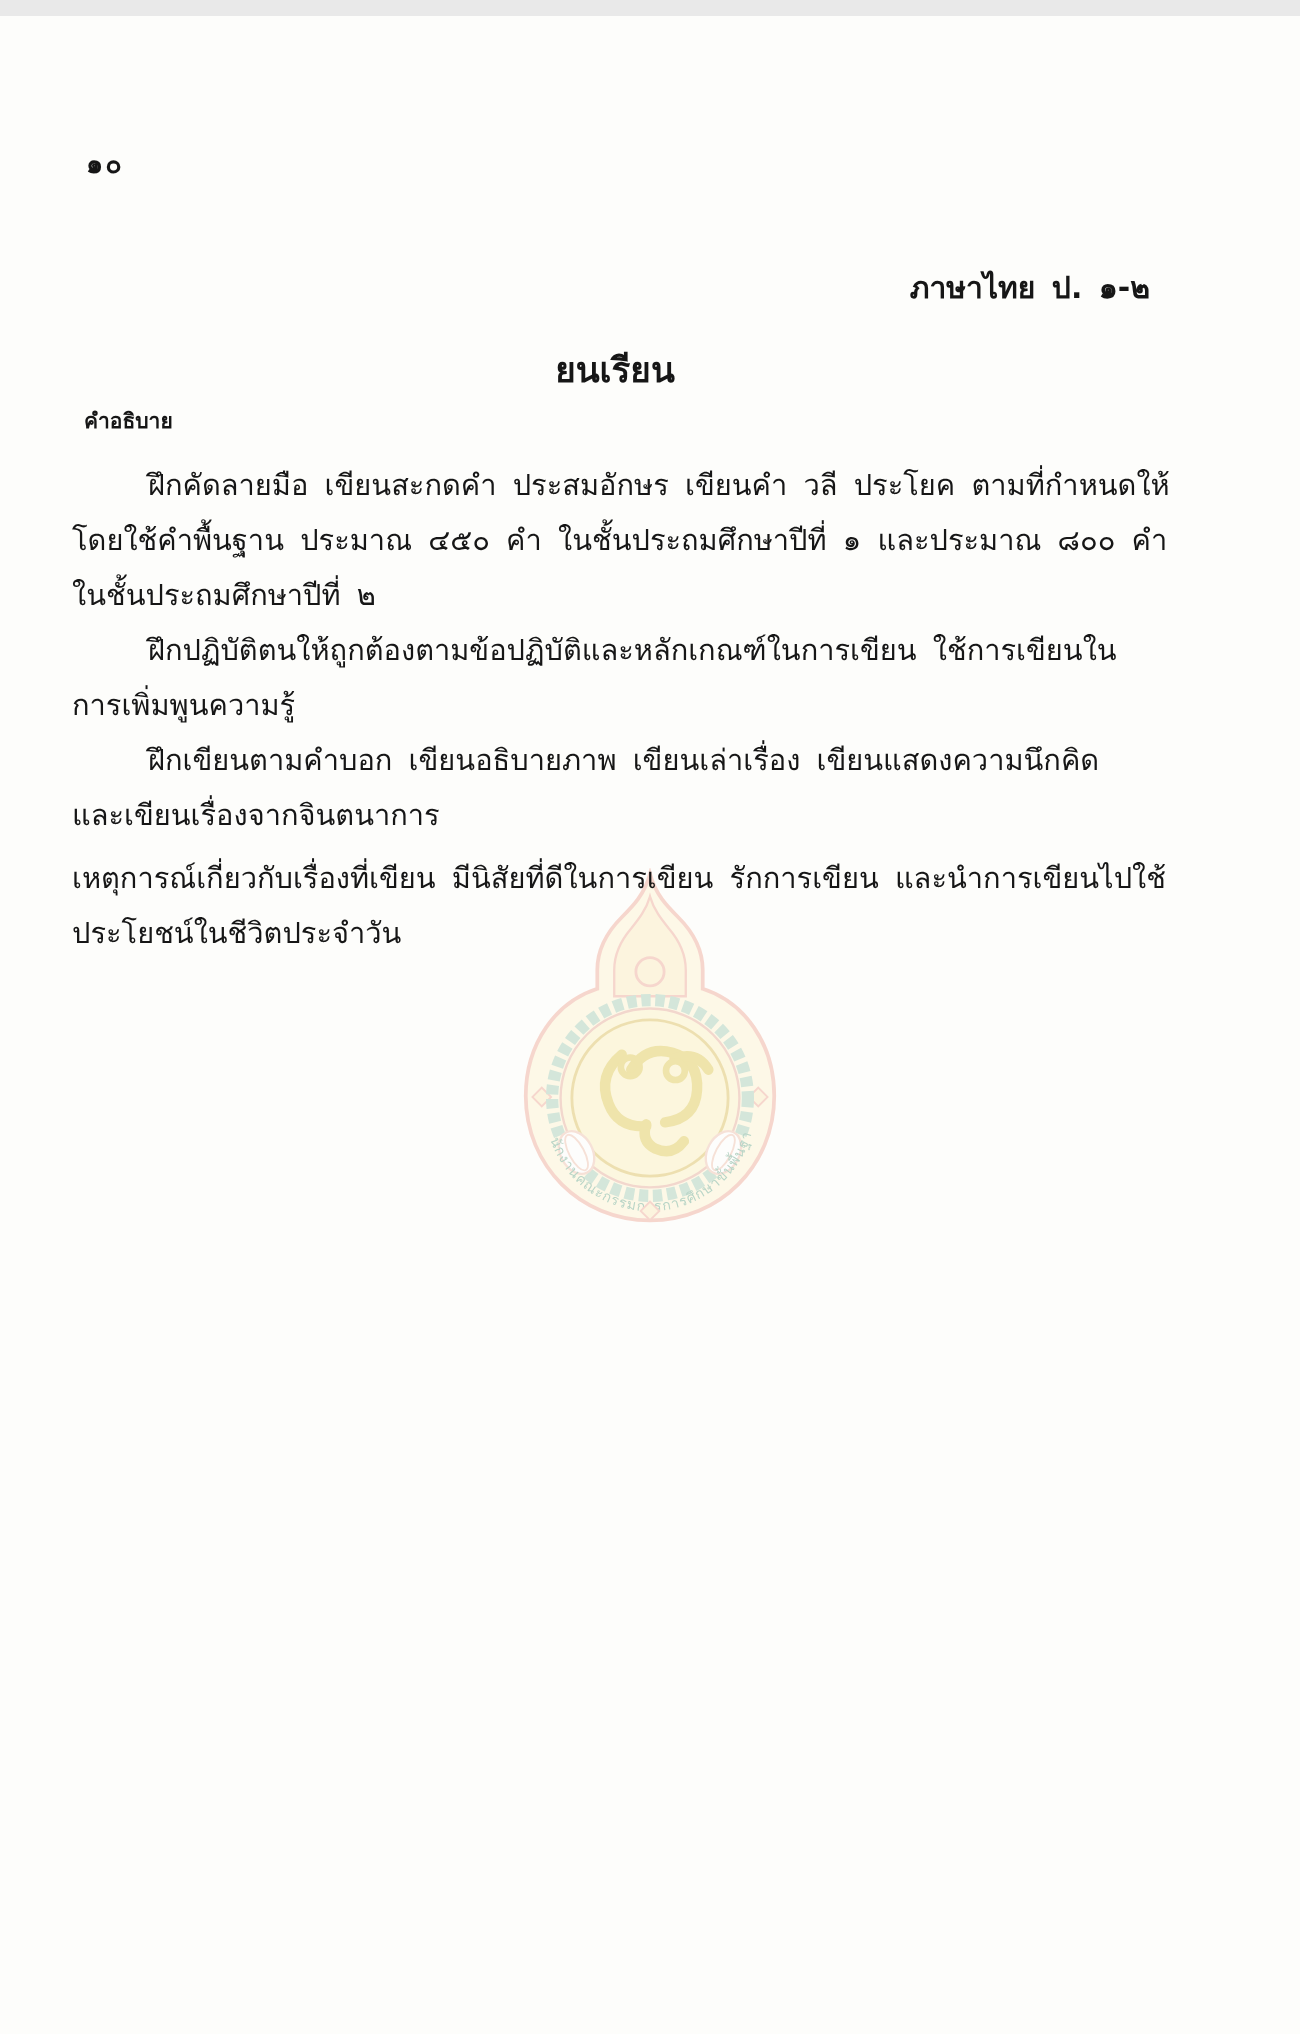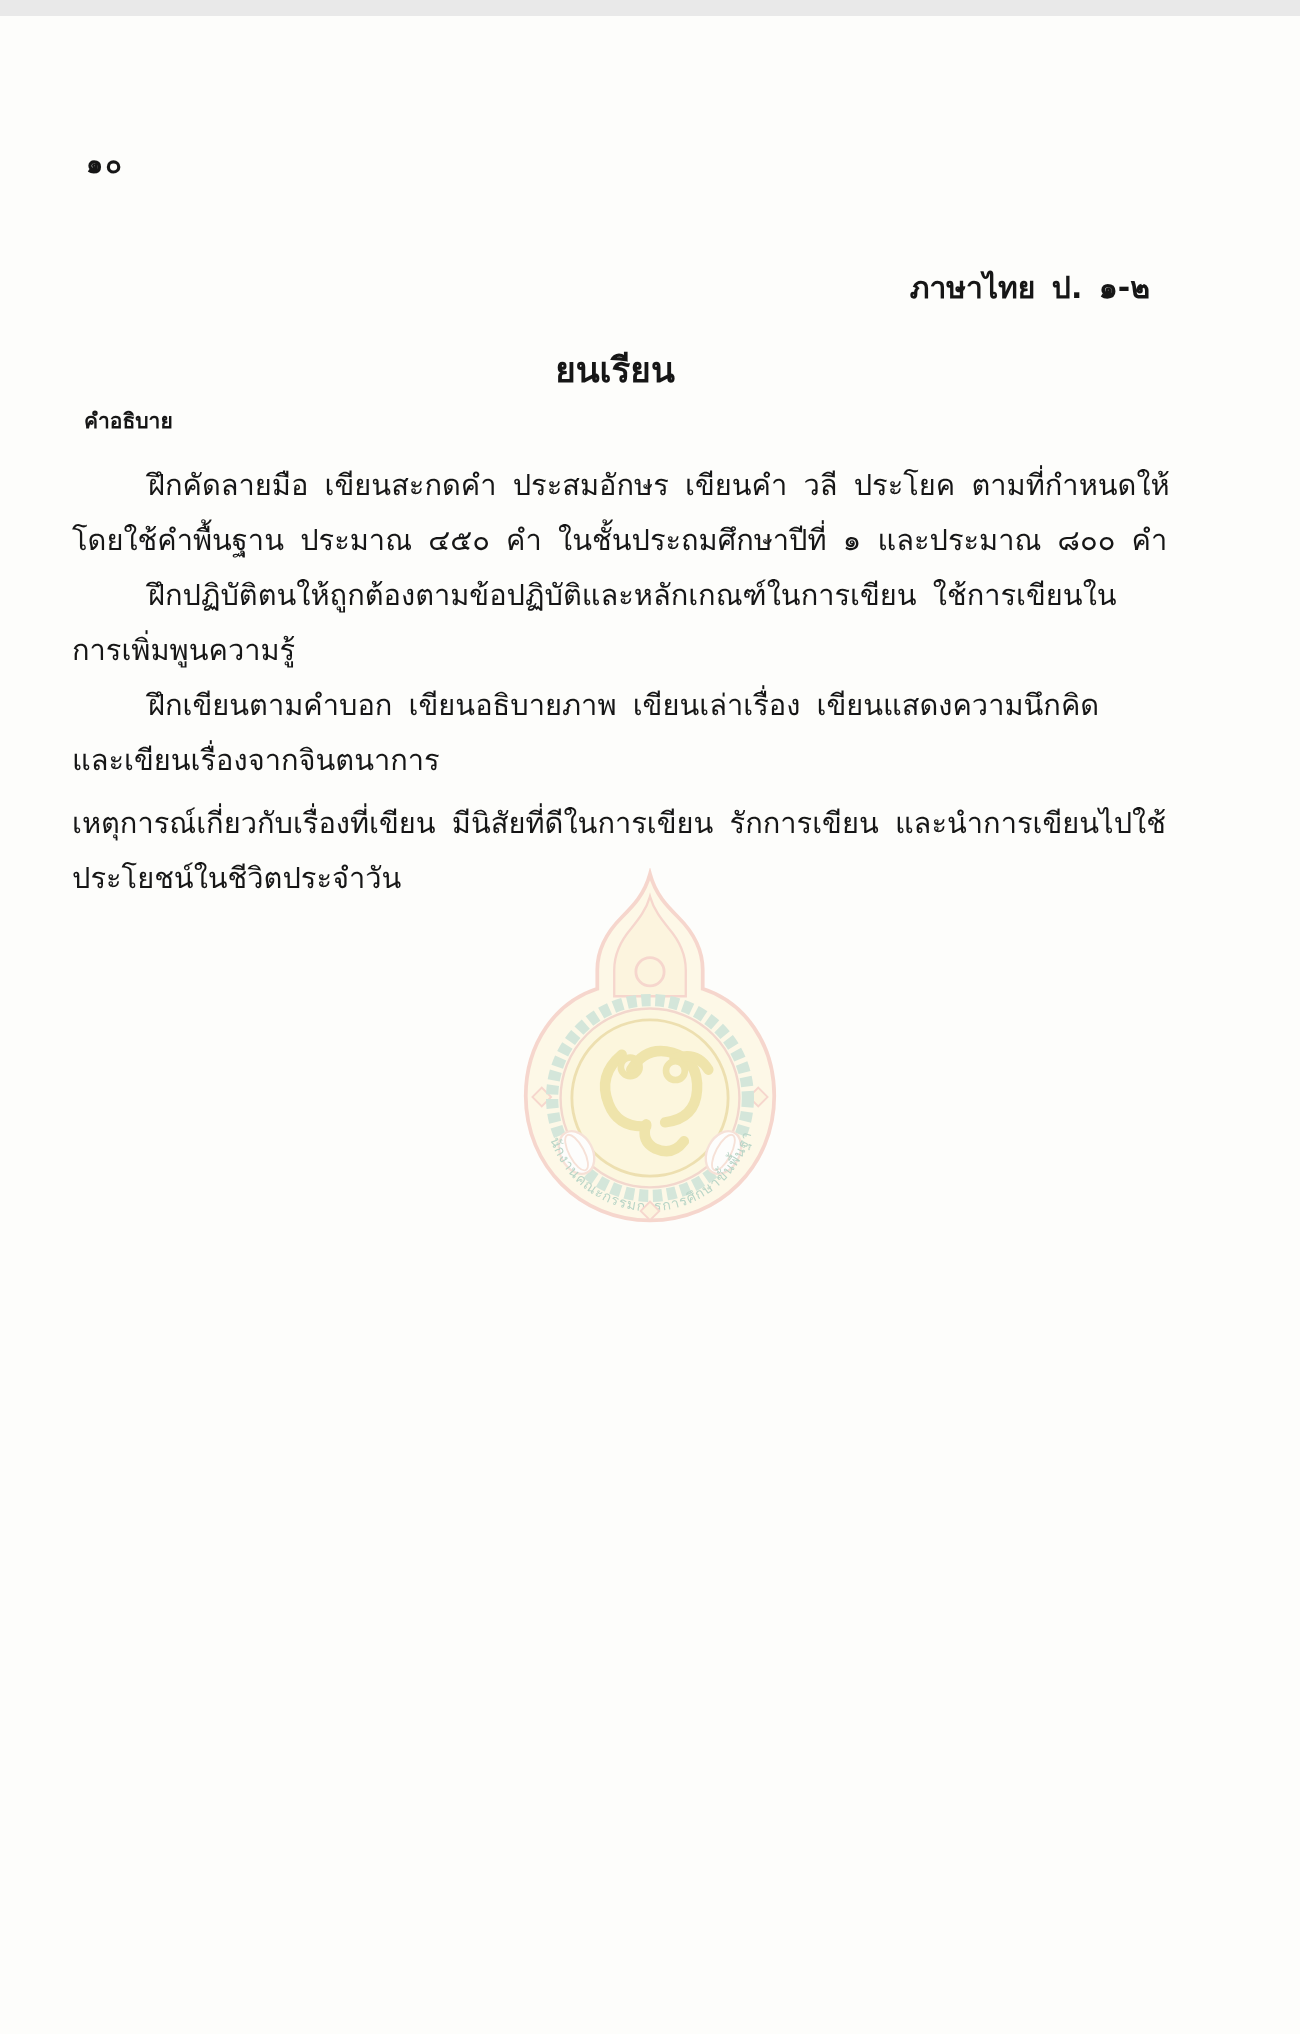--- a/index.html
+++ b/index.html
@@ -103,20 +103,21 @@
 
         <rect x="163" y="355" width="14" height="14" transform="rotate(45 170 362)" fill="#fbeab8" stroke="#eda28f" stroke-width="2"></rect>
       </g>
     </svg>
   </div>
 
   <div class="content" id="paragraphs">
       <div class="para">
         <div class="line indent">ฝึกคัดลายมือ เขียนสะกดคำ ประสมอักษร เขียนคำ วลี ประโยค ตามที่กำหนดให้</div>
         <div class="line">โดยใช้คำพื้นฐาน ประมาณ ๔๕๐ คำ ในชั้นประถมศึกษาปีที่ ๑ และประมาณ ๘๐๐ คำ</div>
+        <div class="line">ในชั้นประถมศึกษาปีที่ ๒</div>
       </div>
       <div class="para">
         <div class="line indent">ฝึกปฏิบัติตนให้ถูกต้องตามข้อปฏิบัติและหลักเกณฑ์ในการเขียน ใช้การเขียนใน</div>
         <div class="line">การเพิ่มพูนความรู้</div>
       </div>
       <div class="para">
         <div class="line indent">ฝึกเขียนตามคำบอก เขียนอธิบายภาพ เขียนเล่าเรื่อง เขียนแสดงความนึกคิด</div>
         <div class="line">และเขียนเรื่องจากจินตนาการ</div>
       </div>
       <div class="para gap">

